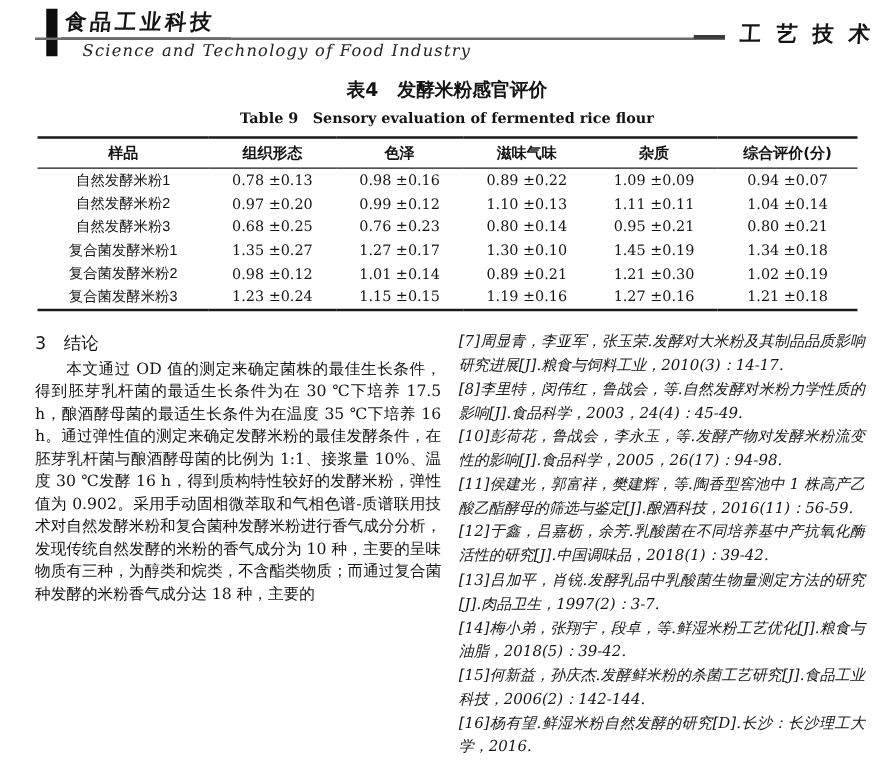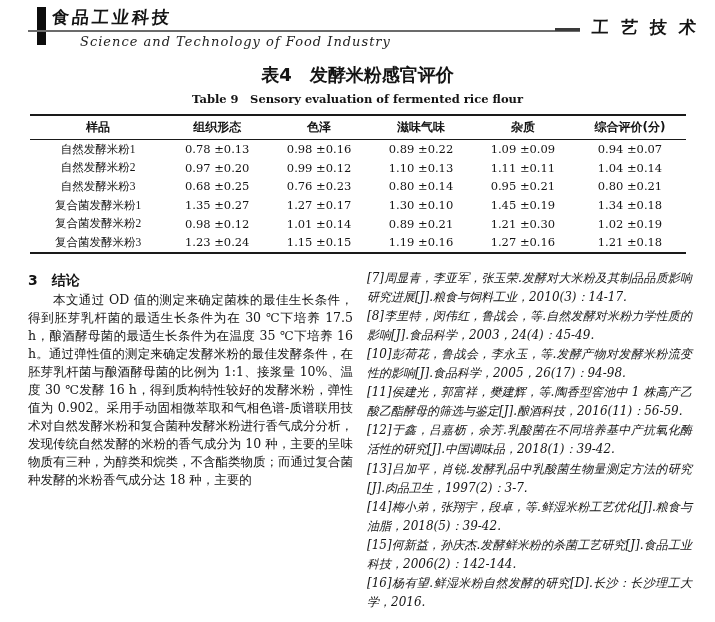--- a/index.html
+++ b/index.html
@@ -10,41 +10,41 @@
   .header { position:relative; width:715px; height:56px; }
   .logo-bar { position:absolute; left:37px; top:7px; width:9px; height:38px; background:#0d0d0d; }
   .logo-cn { position:absolute; left:50px; top:6px; font-family:"DejaVu Sans",sans-serif;
              font-weight:bold; font-size:17px; letter-spacing:3px; transform:skewX(-6deg);
              border-bottom:2px solid #141414; padding:0 14px 1px 2px; }
   .header-rule { position:absolute; left:28px; top:30px; width:552px; height:2px; background:#6b6b6b; }
   .header-dash { position:absolute; left:555px; top:28px; width:25px; height:3px; background:#3a3a3a; }
   .section-label { position:absolute; left:592px; top:16px; font-family:"DejaVu Sans",sans-serif;
                    font-weight:bold; font-size:17px; letter-spacing:12px; white-space:nowrap;
                    transform:skewX(-4deg); }
-  .journal-en { position:absolute; left:80px; top:34px; font-style:italic; font-size:13px;
+  .journal-en { position:absolute; left:66px; top:34px; font-style:italic; font-size:13px;
                 letter-spacing:1px; color:#222; }
 
   
   .caption-cn { text-align:center; font-family:"DejaVu Sans",sans-serif; font-weight:bold;
-                font-size:18px; margin-top:7px; }
+                font-size:15px; margin-top:7px; }
   .caption-en { text-align:center; font-weight:bold; font-size:11.5px; margin-top:5px; }
   table.sensory { width:656px; margin:7px 0 15px 30px; border-collapse:collapse;
                   border-top:2px solid #1a1a1a; border-bottom:2px solid #1a1a1a; }
   table.sensory th { font-family:"DejaVu Sans",sans-serif; font-weight:bold; font-size:12px;
                      padding:3px 0 3px 0; border-bottom:1.4px solid #1a1a1a; text-align:center; }
   table.sensory td { font-size:11.5px; text-align:center; padding:1.8px 0; white-space:nowrap; }
-  table.sensory td:first-child { font-family:Liberation Serif, serif; font-size:11.5px; }
+  table.sensory td:first-child { font-family:Liberation Sans, sans-serif; font-size:11.5px; }
 
   
   .body-cols { display:flex; margin:10px 0 0 28px; width:664px; gap:14px; }
   .col { width:325px; text-align:justify; }
   .col-left { font-size:12.5px; line-height:18px; }
   .para { text-align:justify; }
   .indent { text-indent:2em; }
-  .conclusion-heading { font-family:"DejaVu Sans",sans-serif; font-weight:bold; font-size:14px;
+  .conclusion-heading { font-family:"DejaVu Sans",sans-serif; font-weight:normal; font-size:14px;
                         line-height:22px; text-align:left; }
   .col-right { font-size:12px; line-height:19.1px; font-style:italic; }
   .col-right p { margin:0; }
 </style>
 </head>
 <body>
 
 <div class="header">
   <div class="logo-bar"></div>
   <div class="logo-cn">食品工业科技</div>

